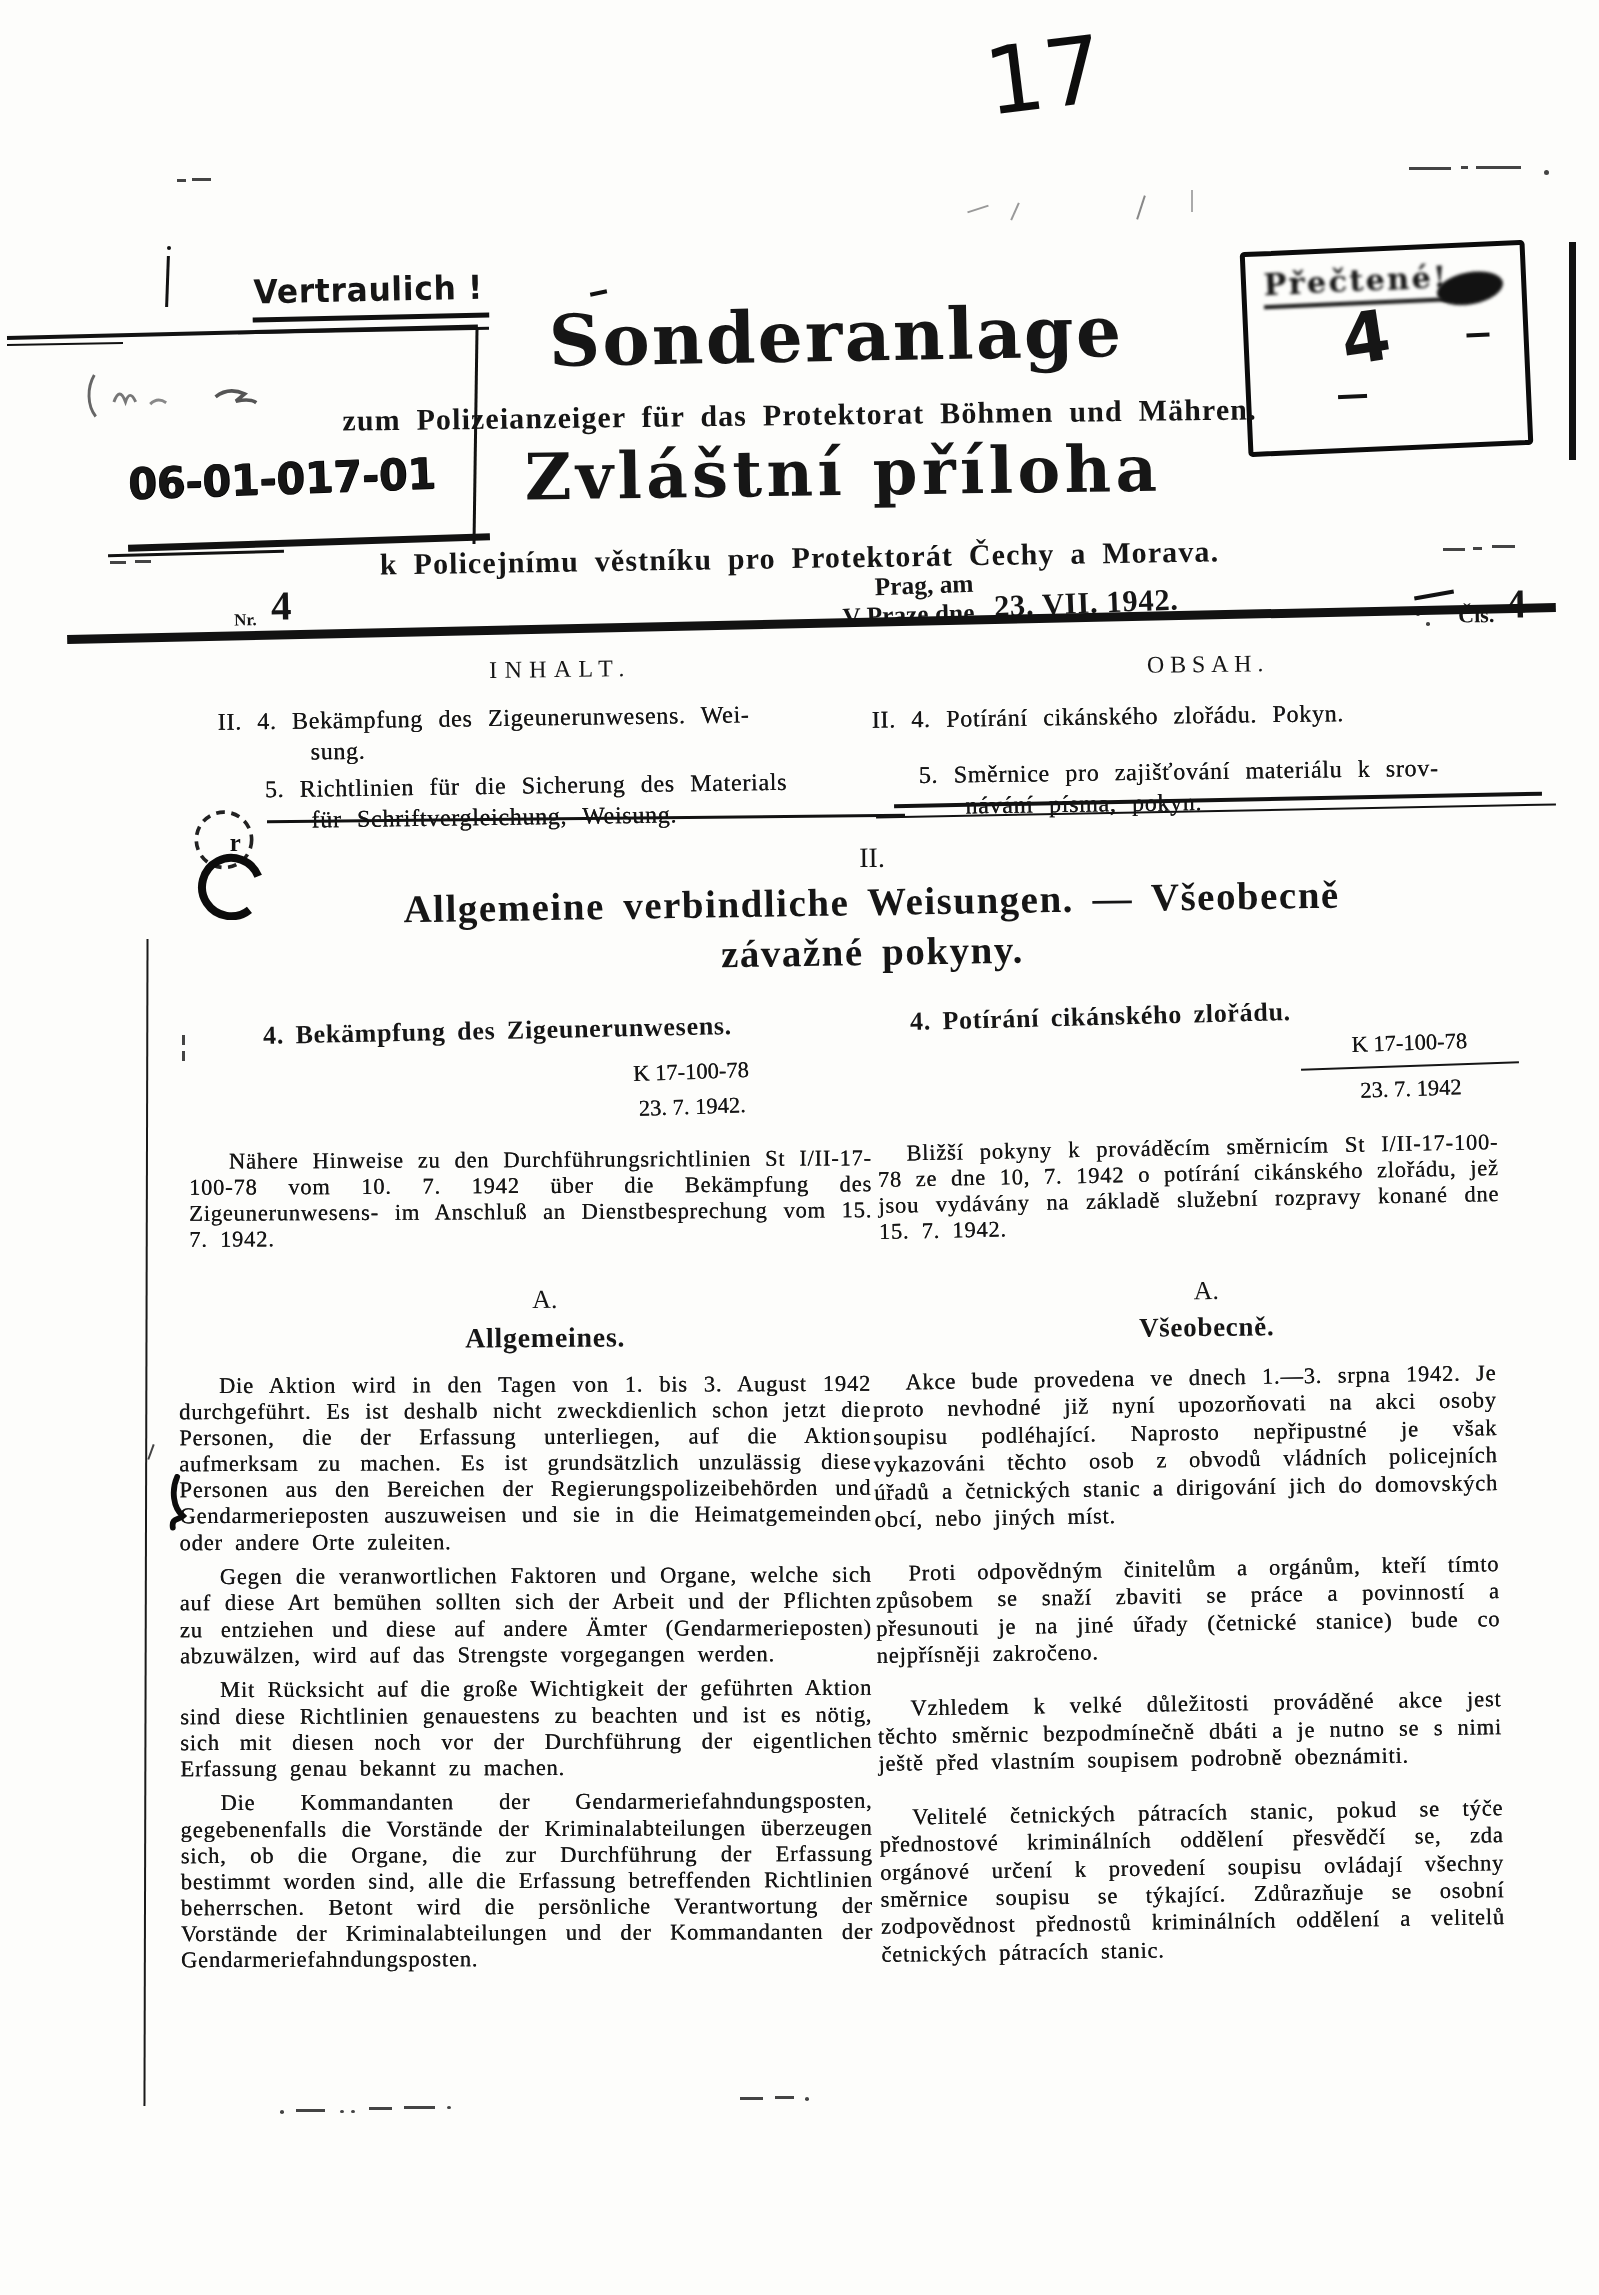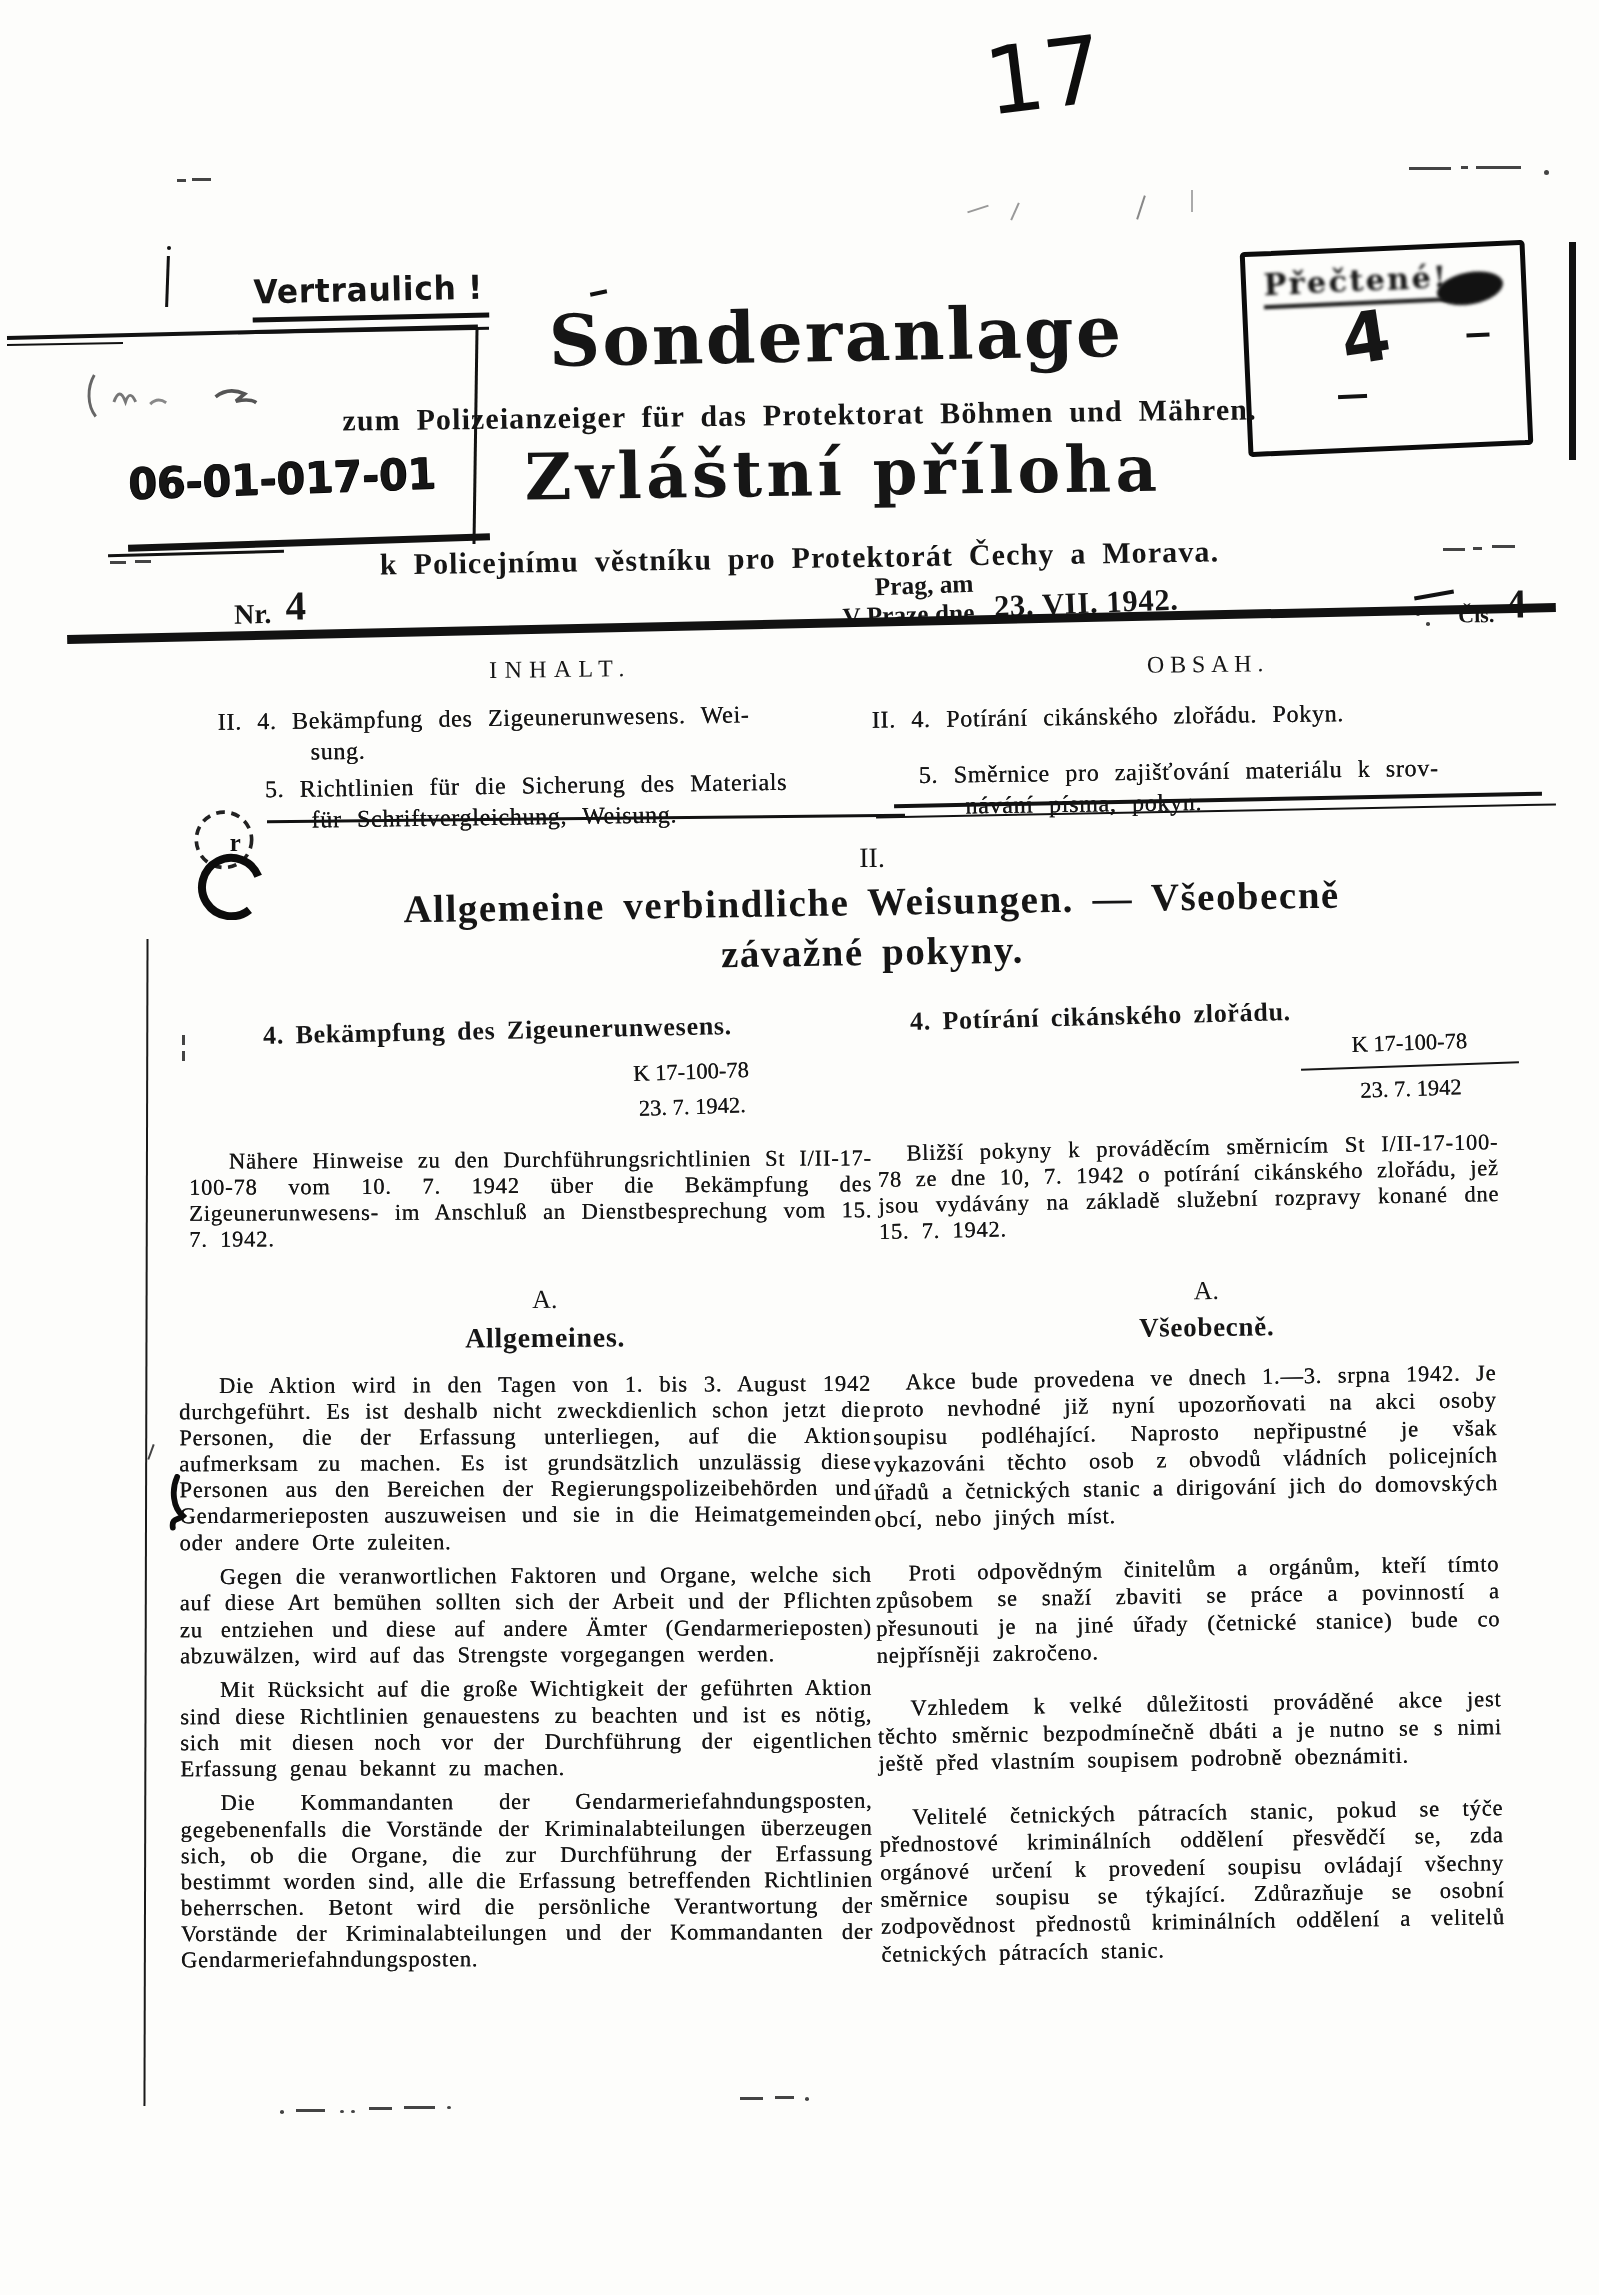--- a/index.html
+++ b/index.html
@@ -81,21 +81,21 @@
   <div class="abs ink" style="left:108px;top:552px;width:176px;height:2.9px;transform:rotate(-1.5deg);"></div>
 
   <div class="abs center bold" style="left:109px;top:541px;width:1381px;font-size:30px;letter-spacing:1.1px;word-spacing:7.3px;transform:rotate(-0.9deg);">k Policejnímu věstníku pro Protektorát Čechy a Morava.</div>
   <div class="abs gray" style="left:1443px;top:548px;width:22px;height:2.9px;"></div>
   <div class="abs gray" style="left:1473px;top:547px;width:8.7px;height:2.9px;"></div>
   <div class="abs gray" style="left:1492px;top:545px;width:23px;height:2.9px;"></div>
   <div class="abs gray" style="left:110px;top:561px;width:16px;height:2.9px;"></div>
   <div class="abs gray" style="left:135px;top:560px;width:16px;height:2.9px;"></div>
 
   <div class="abs" style="left:234px;top:582px;transform:rotate(-1deg);">
-    <span class="bold" style="font-size:28px;vertical-align:bottom;">Nr.</span>
+    <span class="bold" style="font-size:17px;vertical-align:bottom;">Nr.</span>
     <span class="bold" style="font-size:41px;margin-left:11.6px;">4</span>
   </div>
   <div class="abs bold" style="left:734px;top:573px;width:240px;text-align:right;font-size:25.4px;line-height:1.15;transform:rotate(-2deg);">
     <div>Prag, am</div>
     <div>V Praze dne</div>
   </div>
   <div class="abs bold" style="left:994px;top:586px;font-size:30.5px;letter-spacing:0.7px;transform:rotate(-2.2deg);">23. VII. 1942.</div>
   <div class="abs ink" style="left:1414px;top:593px;width:40px;height:3.6px;transform:rotate(-10deg);"></div>
   <div class="abs gray" style="left:1416px;top:612px;width:3.6px;height:3.6px;border-radius:50%;"></div>
   <div class="abs gray" style="left:1426px;top:622px;width:3.6px;height:3.6px;border-radius:50%;"></div>

